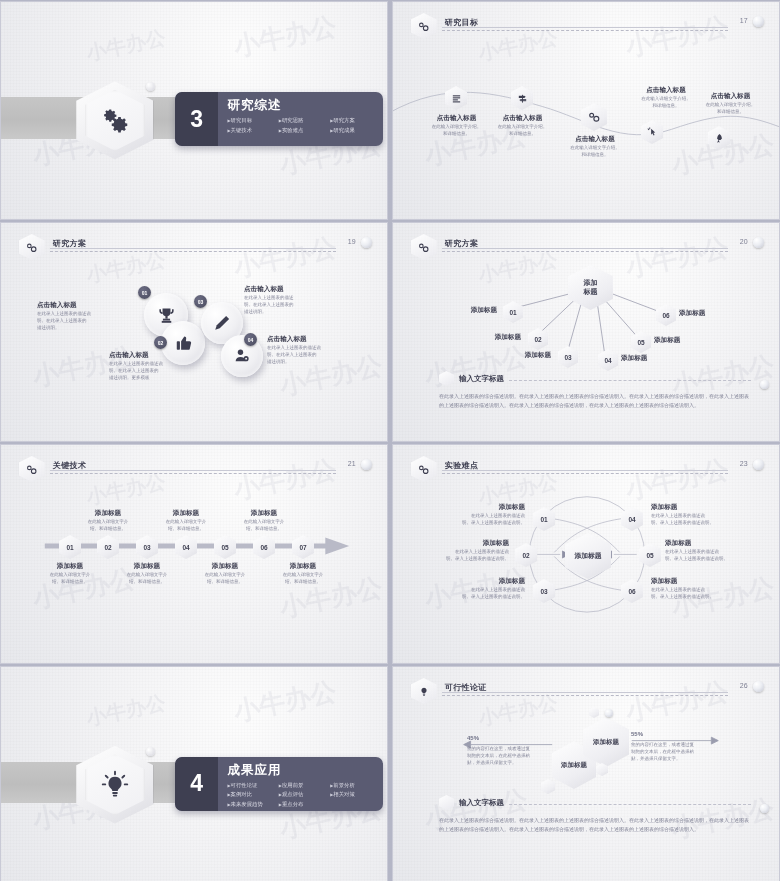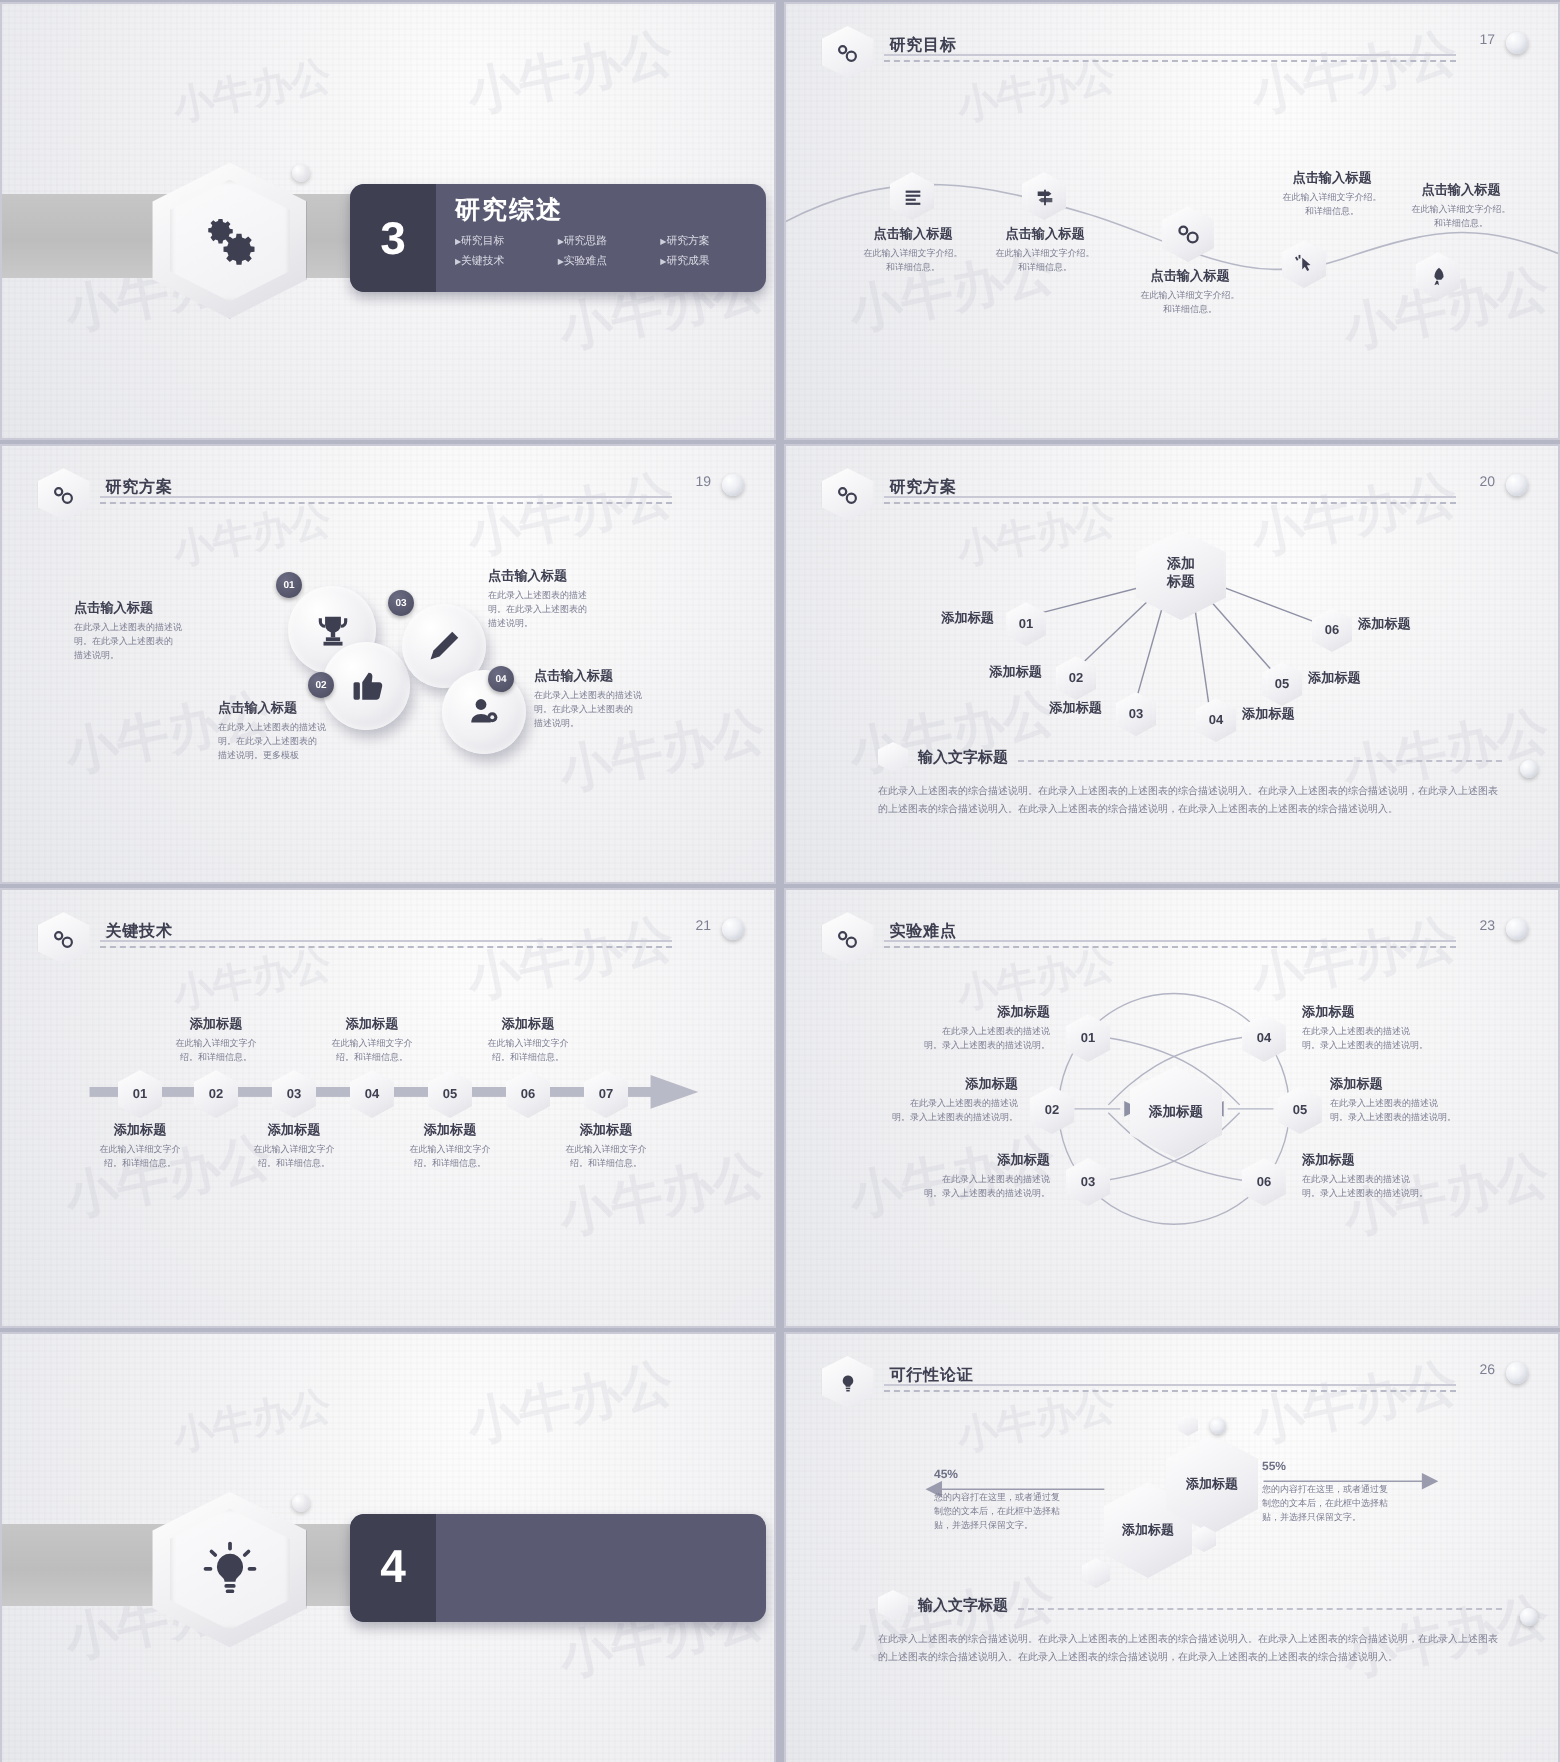--- a/index.html
+++ b/index.html
@@ -706,20 +706,33 @@
               <line x1="2.2" y1="11.5" x2="4.2" y2="11.5"></line>
               <line x1="21.8" y1="11.5" x2="19.8" y2="11.5"></line>
             </g>
           </g>
         </svg>
       </div>
     </div>
     <div class="sec-dot"></div>
     <div class="sec-panel">
       <div class="sec-num">4</div>
+      <div class="sec-body">
+        <div class="sec-title">成果应用</div>
+        <ul class="sec-items">
+          <li>可行性论证</li>
+          <li>应用前景</li>
+          <li>前景分析</li>
+          <li>案例对比</li>
+          <li>观点评估</li>
+          <li>相关对策</li>
+          <li>未来发展趋势</li>
+          <li>重点分布</li>
+        </ul>
+      </div>
     </div>
   </div>
 
   <div class="slide">
     <div class="wm">
       <span class="w1">小牛办公</span>
         <span class="w2">小牛办公</span>
       <span class="w3">小牛办公</span>
         <span class="w4">小牛办公</span>
     </div>

